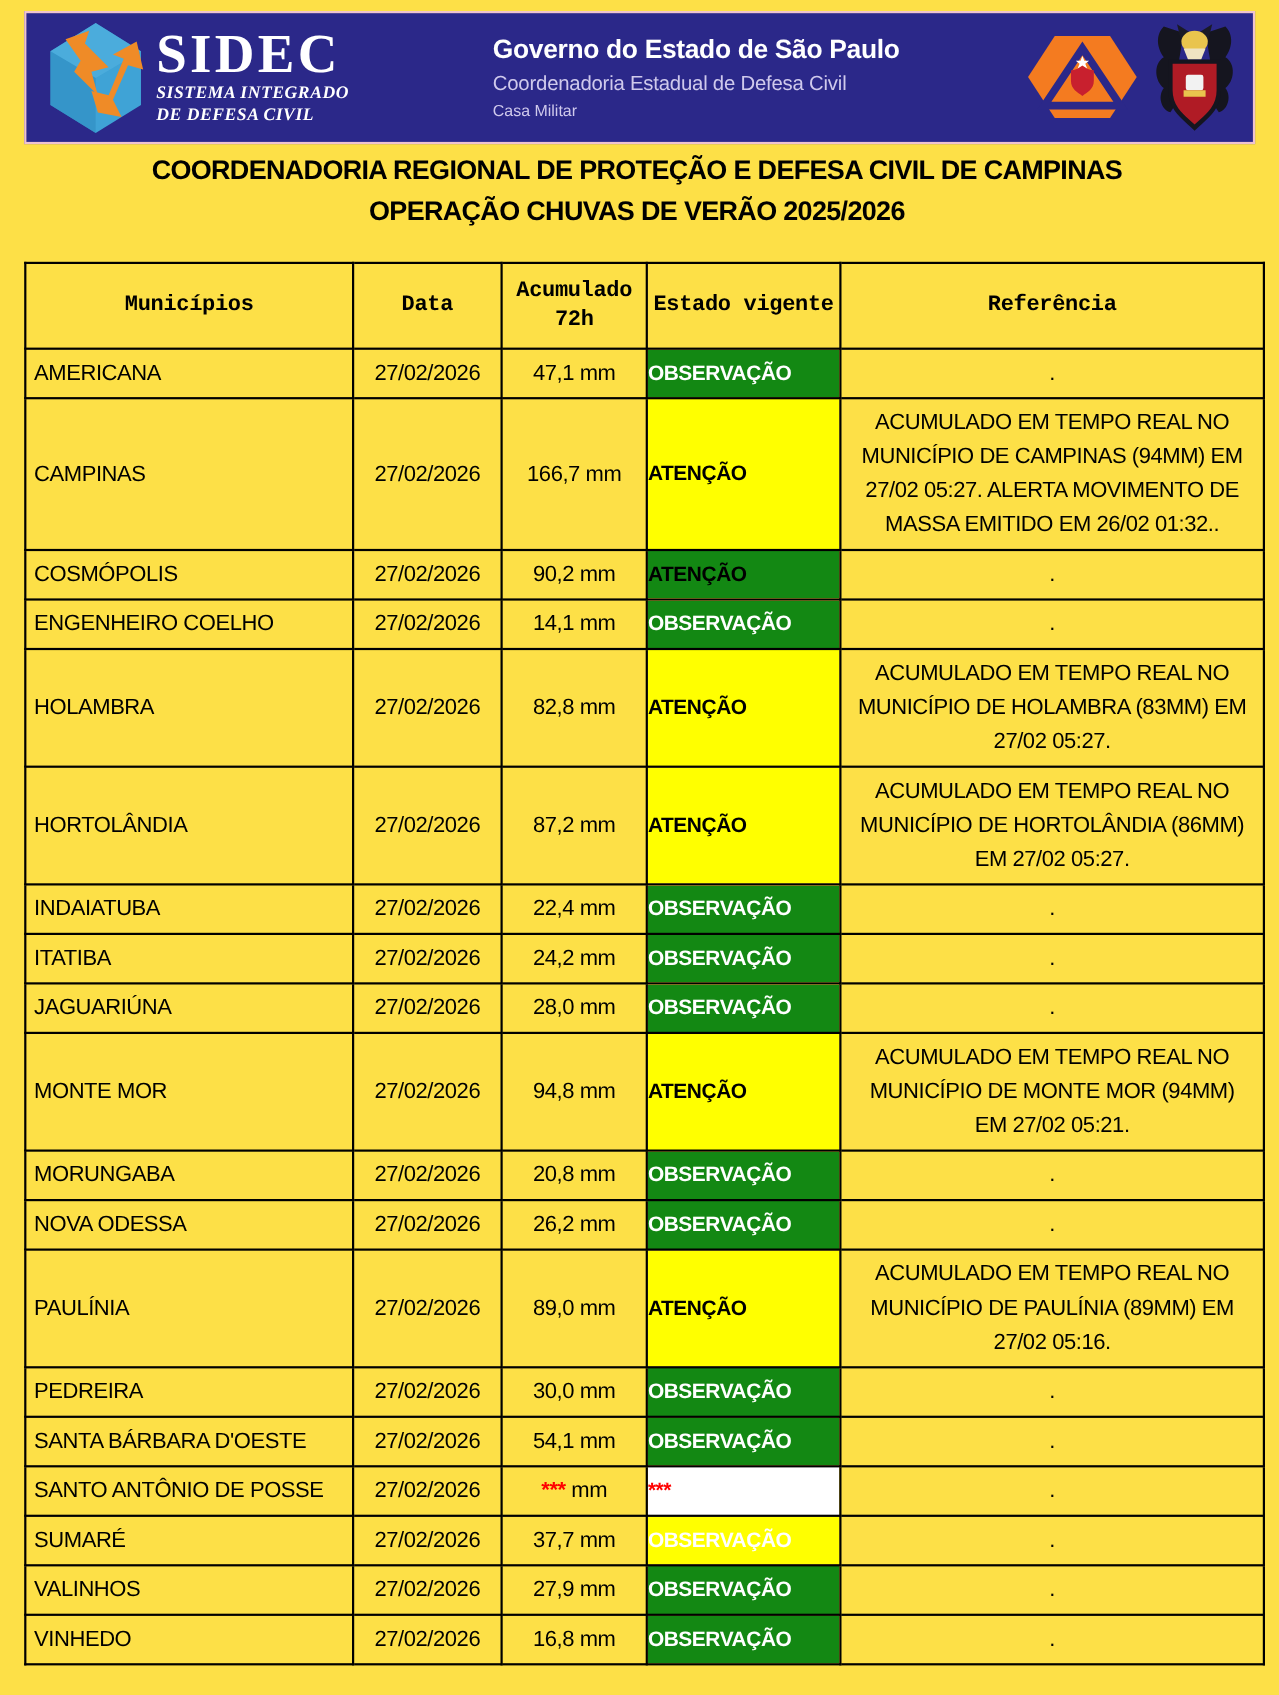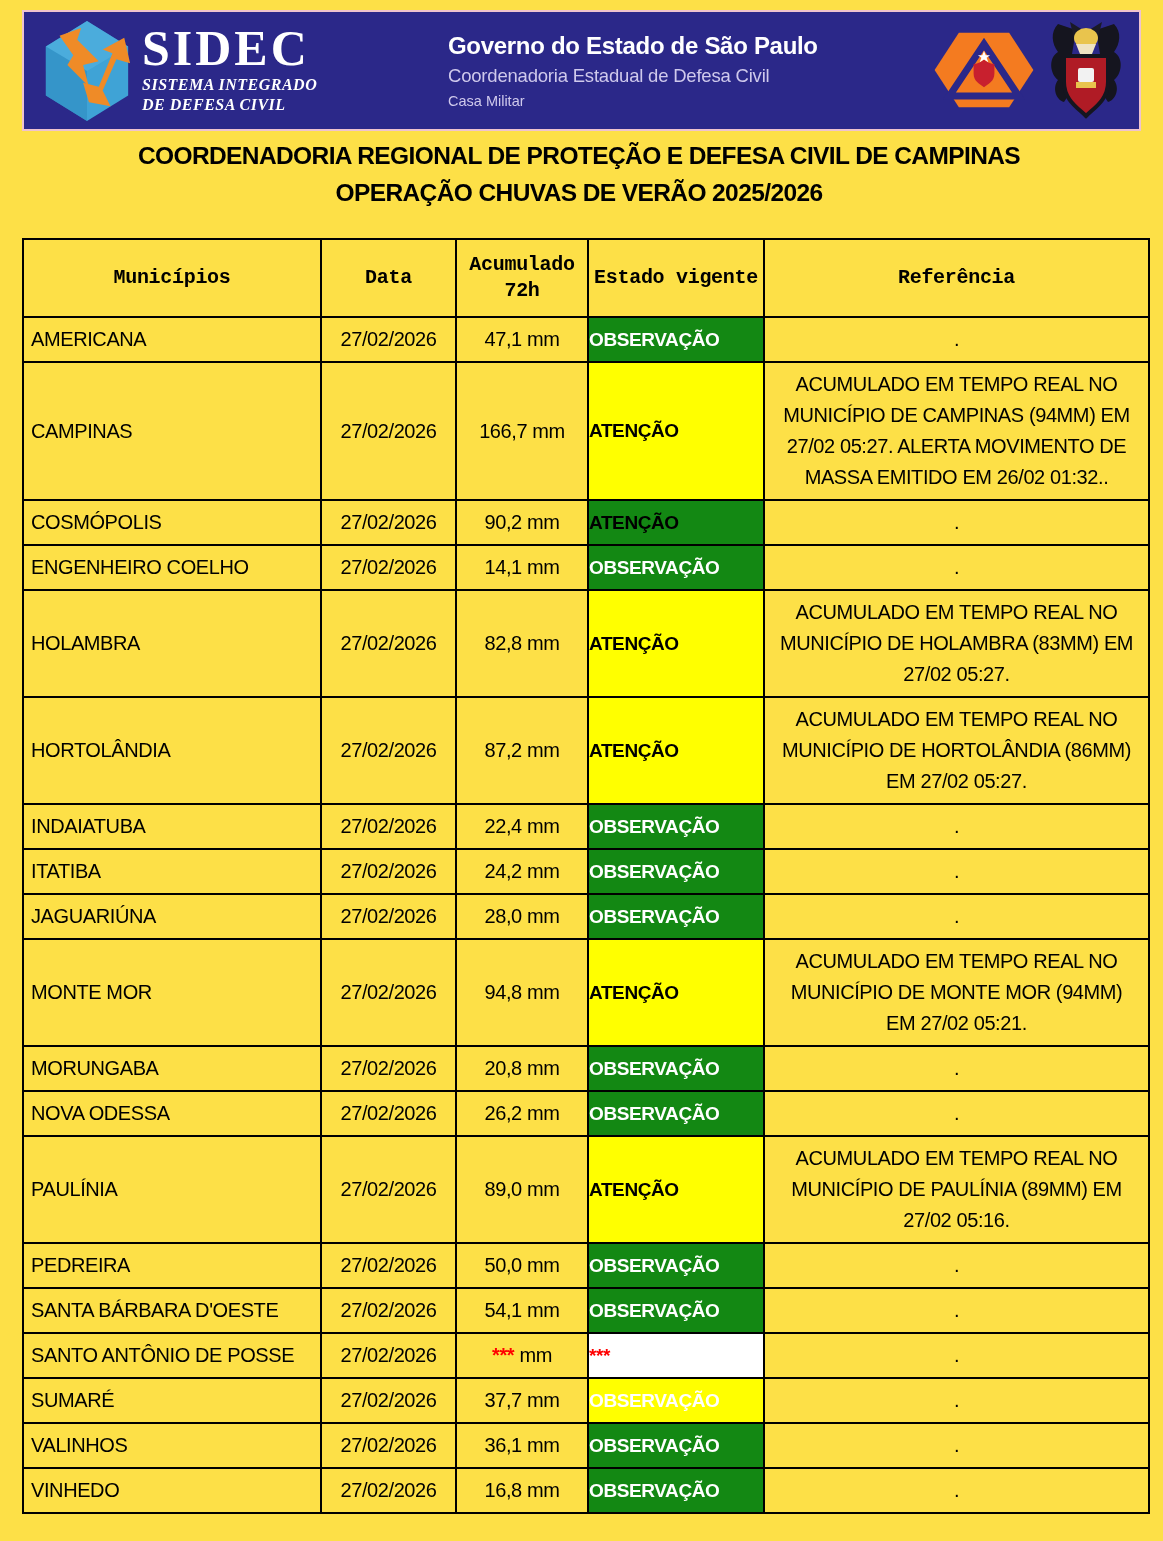--- a/index.html
+++ b/index.html
@@ -198,21 +198,21 @@
         <tr>
     <td class="muni">PAULÍNIA</td>
     <td class="date">27/02/2026</td>
     <td class="acum">89,0 mm</td>
     <td class="estado st-yellow">ATENÇÃO</td>
     <td class="ref">ACUMULADO EM TEMPO REAL NO MUNICÍPIO DE PAULÍNIA (89MM) EM 27/02 05:16.</td>
   </tr>
         <tr>
     <td class="muni">PEDREIRA</td>
     <td class="date">27/02/2026</td>
-    <td class="acum">50,0 mm</td>
+    <td class="acum">30,0 mm</td>
     <td class="estado st-green">OBSERVAÇÃO</td>
     <td class="ref">.</td>
   </tr>
         <tr>
     <td class="muni">SANTA BÁRBARA D'OESTE</td>
     <td class="date">27/02/2026</td>
     <td class="acum">54,1 mm</td>
     <td class="estado st-green">OBSERVAÇÃO</td>
     <td class="ref">.</td>
   </tr>
@@ -226,21 +226,21 @@
         <tr>
     <td class="muni">SUMARÉ</td>
     <td class="date">27/02/2026</td>
     <td class="acum">37,7 mm</td>
     <td class="estado st-yellow-white">OBSERVAÇÃO</td>
     <td class="ref">.</td>
   </tr>
         <tr>
     <td class="muni">VALINHOS</td>
     <td class="date">27/02/2026</td>
-    <td class="acum">36,1 mm</td>
+    <td class="acum">27,9 mm</td>
     <td class="estado st-green">OBSERVAÇÃO</td>
     <td class="ref">.</td>
   </tr>
         <tr>
     <td class="muni">VINHEDO</td>
     <td class="date">27/02/2026</td>
     <td class="acum">16,8 mm</td>
     <td class="estado st-green">OBSERVAÇÃO</td>
     <td class="ref">.</td>
   </tr>

